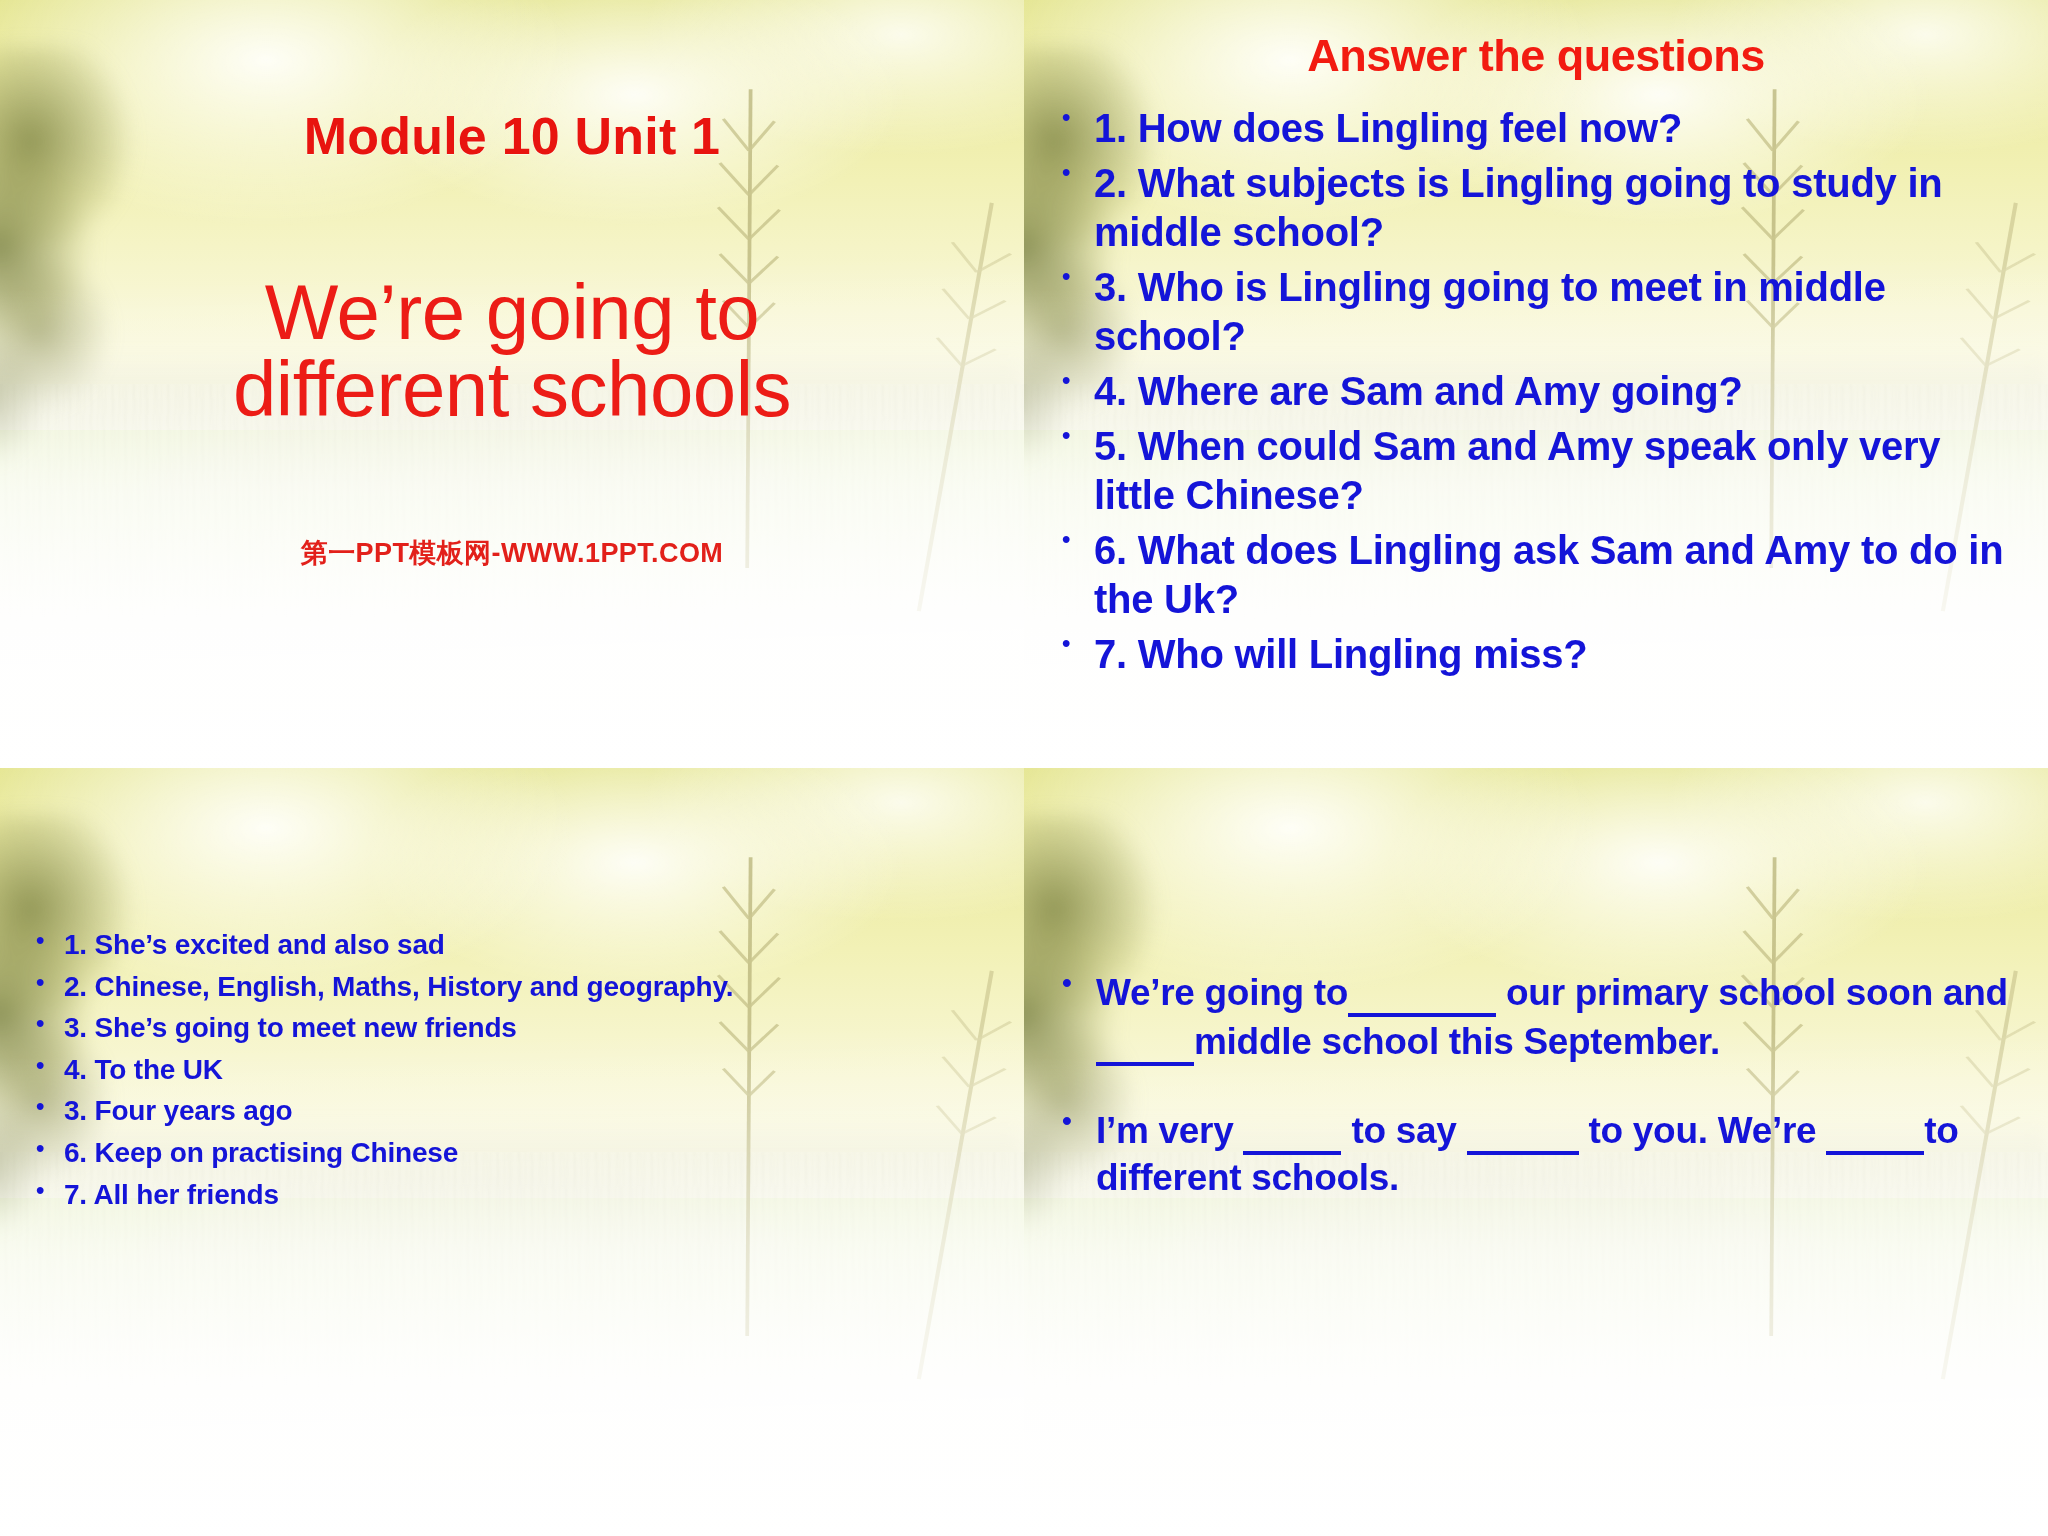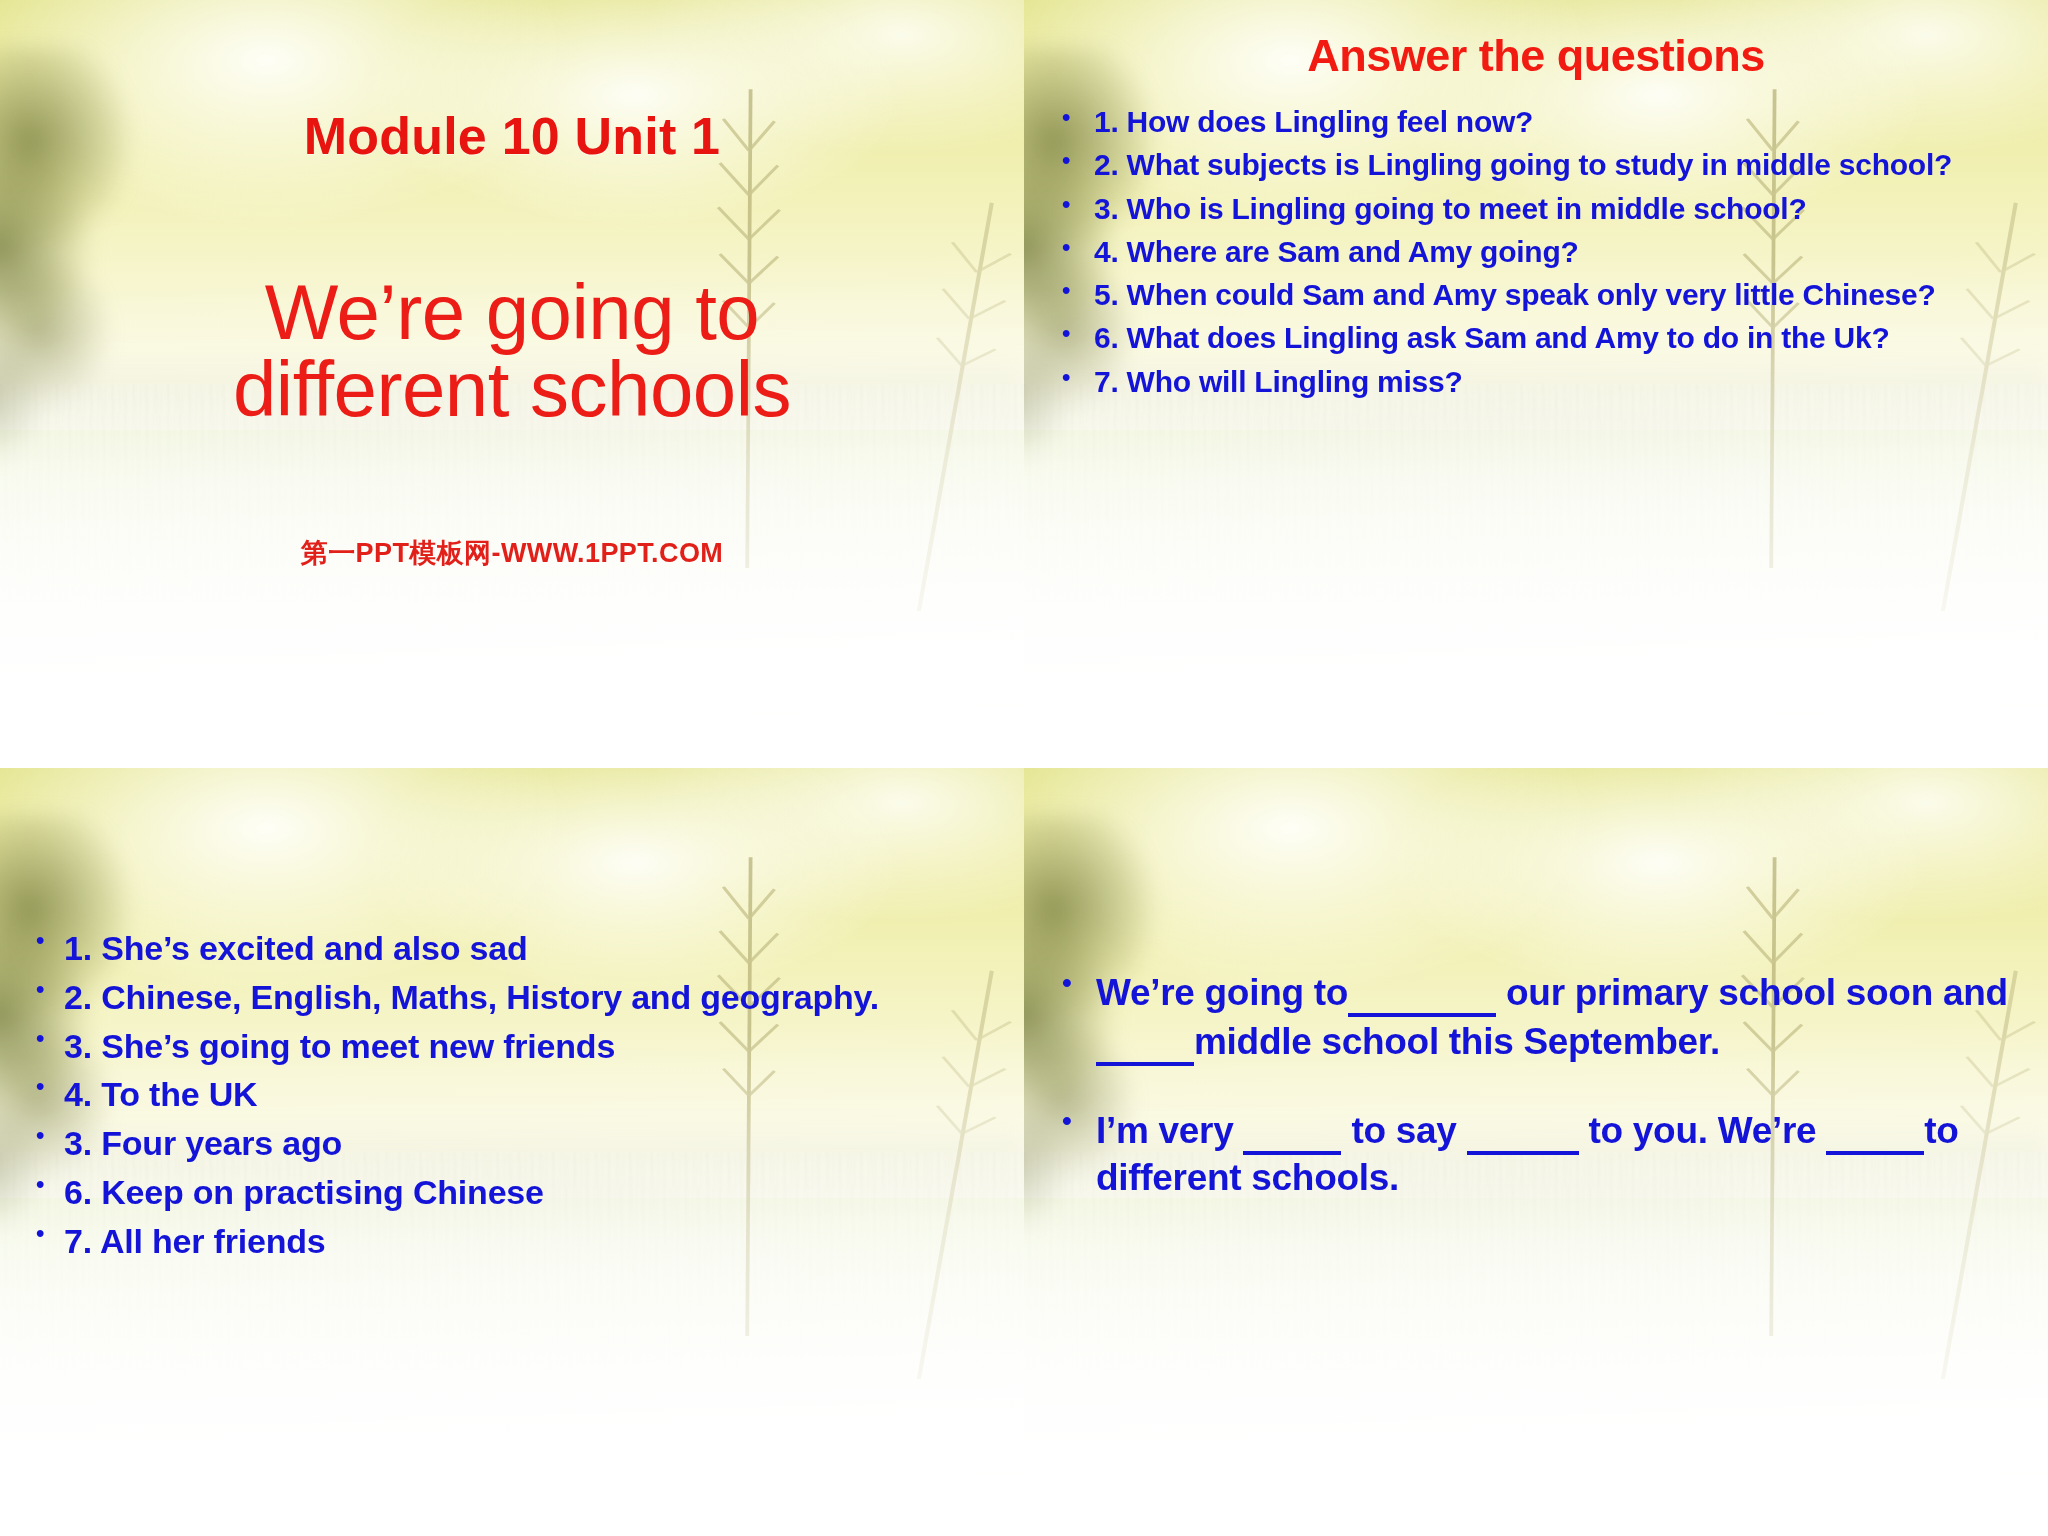--- a/index.html
+++ b/index.html
@@ -186,21 +186,21 @@
     top: 104px;
     left: 32px;
     right: 18px;
     margin: 0;
     padding: 0;
     list-style: none;
   }
   .q-list li {
     position: relative;
     color: #1414d8;
-    font-size: 30px;
+    font-size: 40px;
     font-weight: bold;
     line-height: 1.21;
     padding-left: 38px;
     margin-bottom: 7px;
     letter-spacing: -0.25px;
   }
   .q-list li::before {
     content: "\2022";
     position: absolute;
     left: 6px;
@@ -215,21 +215,21 @@
     top: 160px;
     left: 28px;
     right: 24px;
     margin: 0;
     padding: 0;
     list-style: none;
   }
   .a-list li {
     position: relative;
     color: #1414d8;
-    font-size: 34px;
+    font-size: 28px;
     font-weight: bold;
     line-height: 1.2;
     padding-left: 36px;
     margin-bottom: 8px;
     letter-spacing: -0.2px;
   }
   .a-list li::before {
     content: "\2022";
     position: absolute;
     left: 8px;

